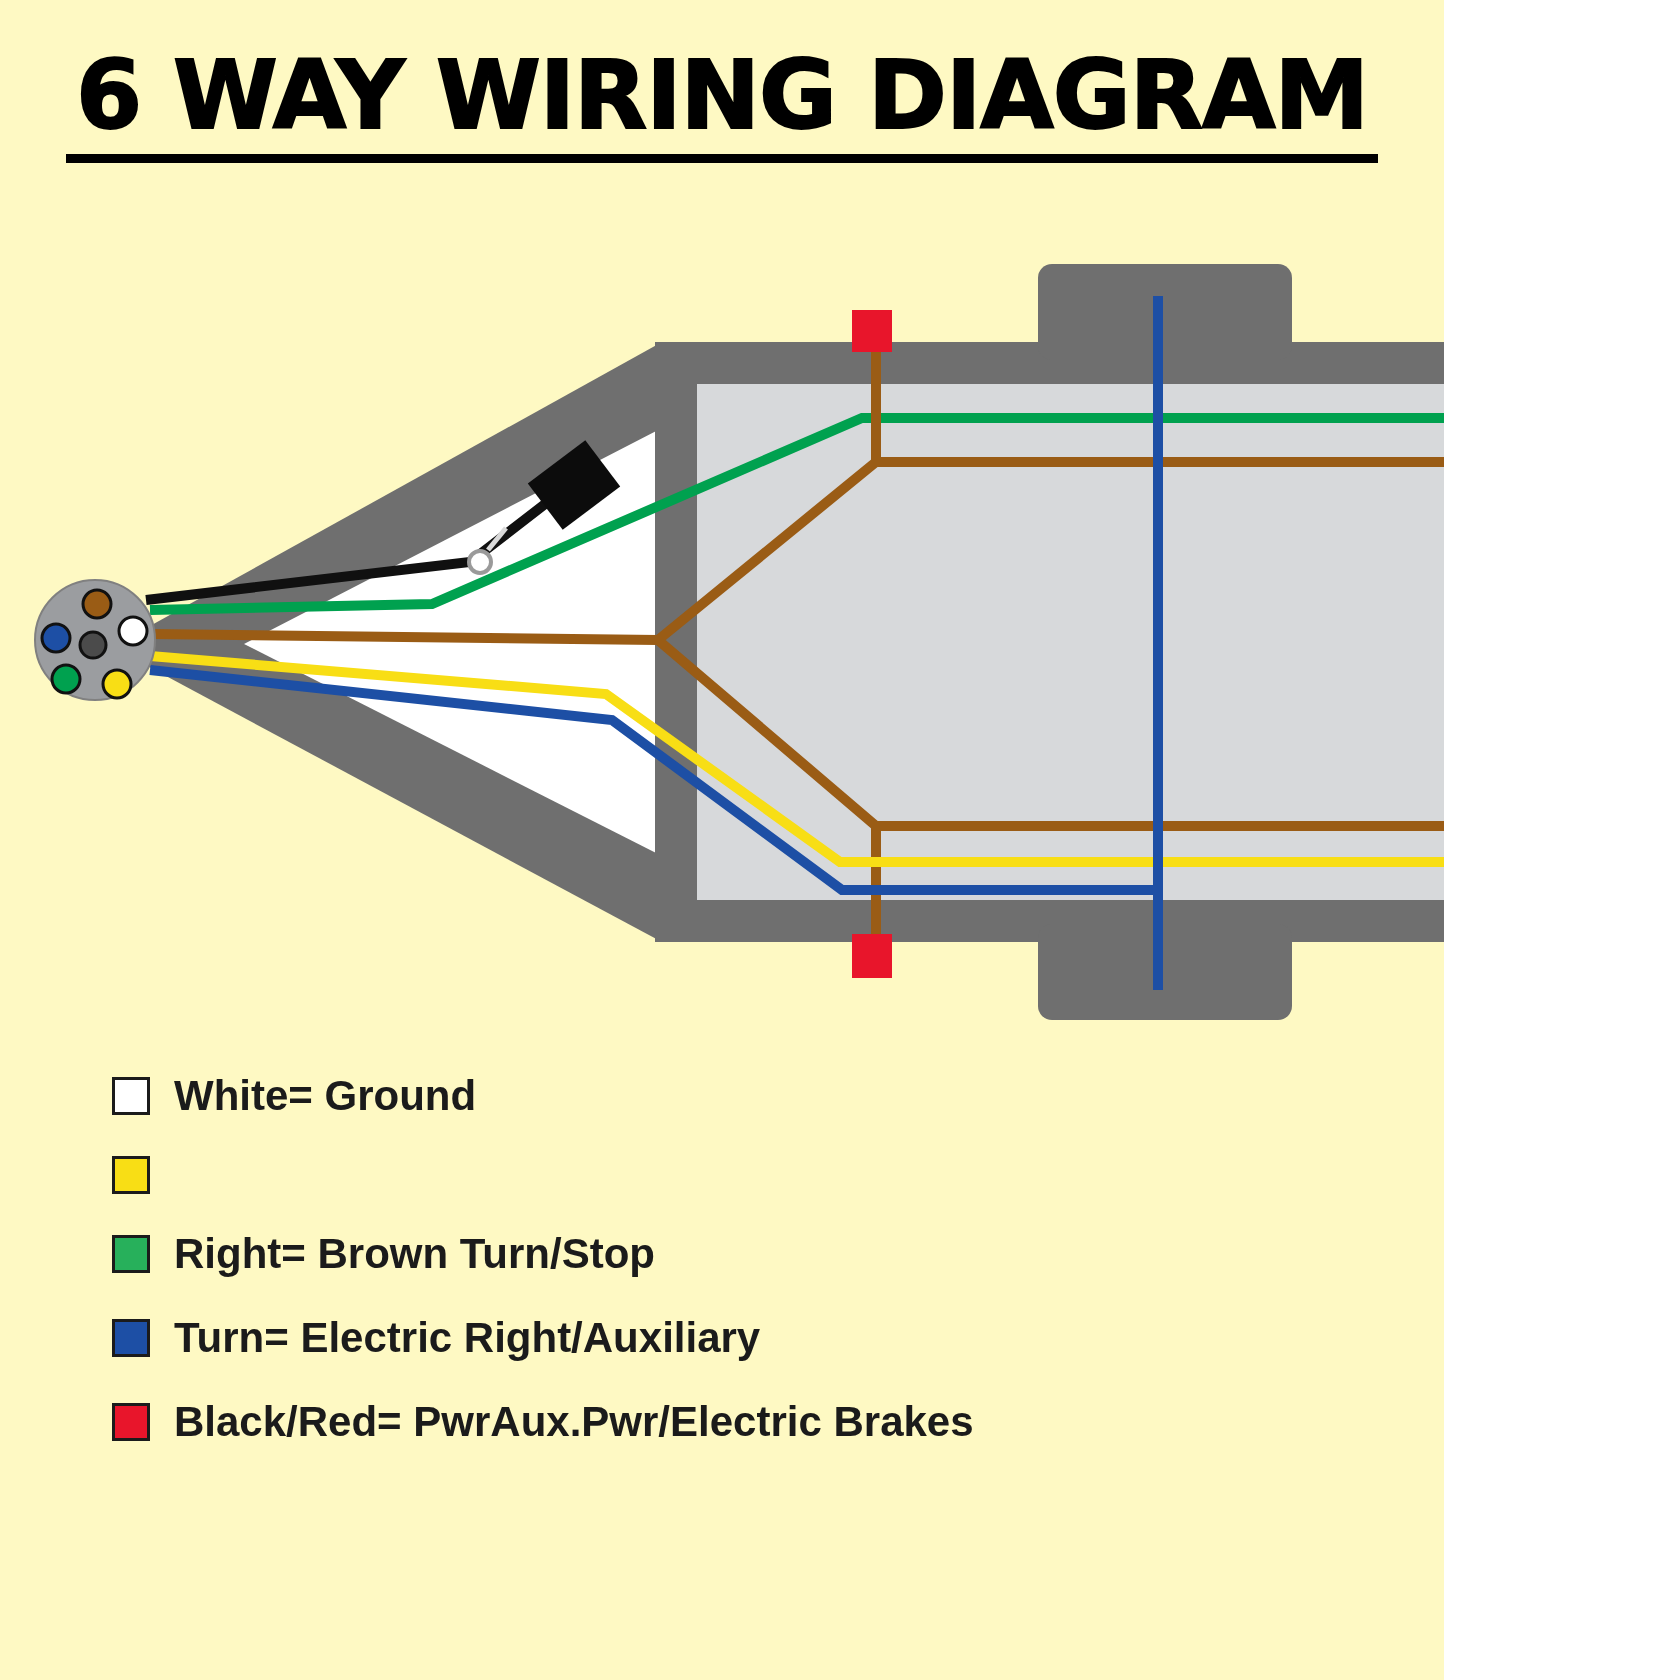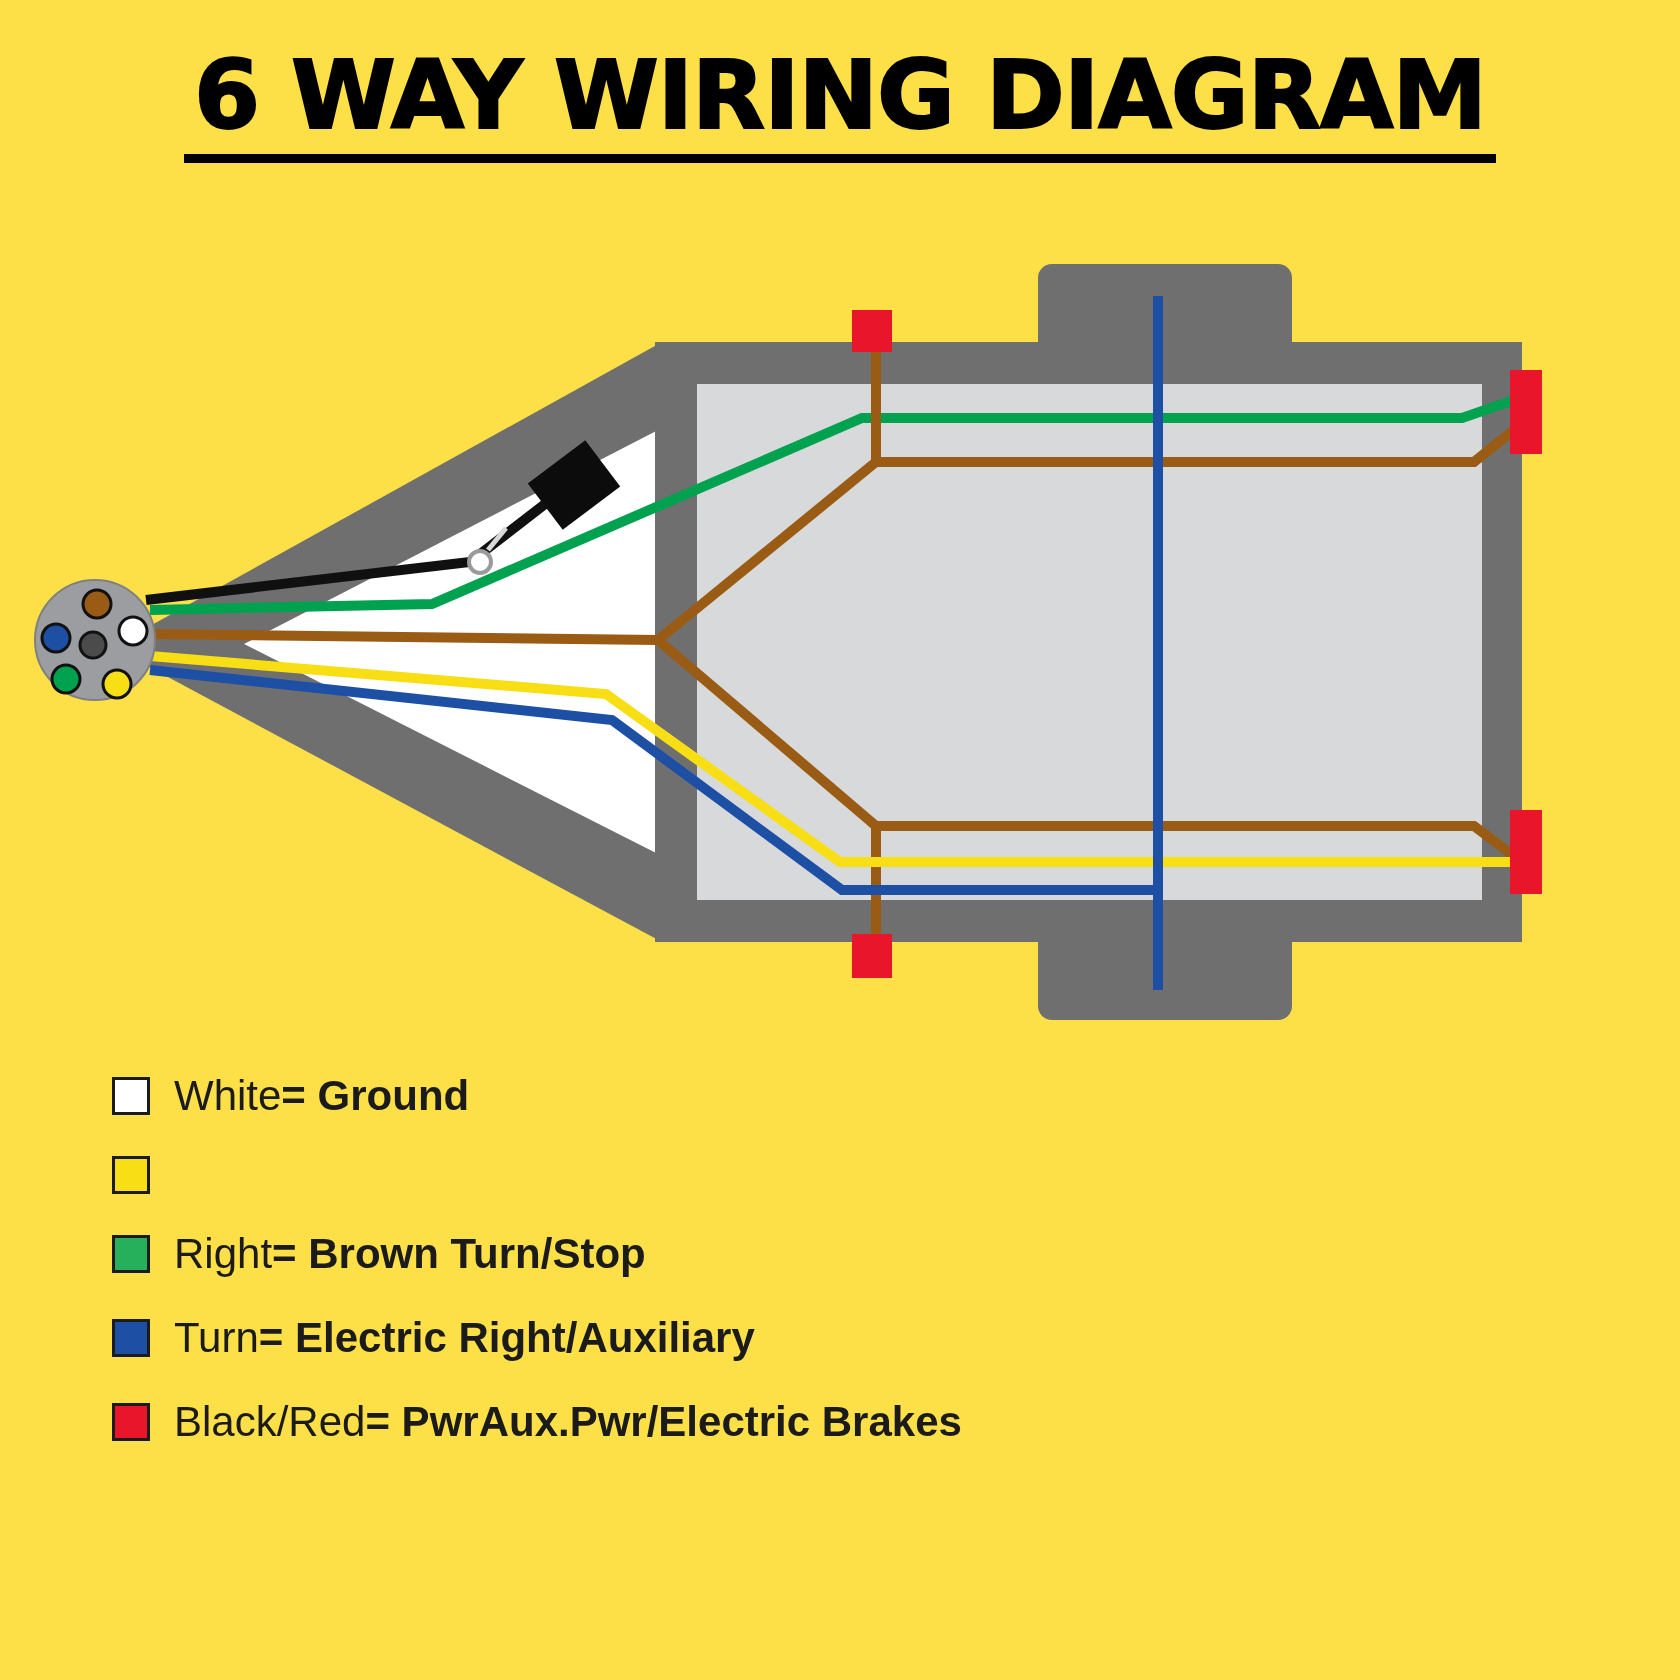--- a/index.html
+++ b/index.html
@@ -2,21 +2,21 @@
 <html><head>
 <meta charset="utf-8">
 <style>
   * { margin:0; padding:0; box-sizing:border-box; }
   html, body { background:#ffffff; }
   body {
     width:1680px; height:1680px;
     font-family:"Liberation Sans", sans-serif;
     position:relative;
   }
-  .page { position:relative; width:1680px; height:1680px; background:#fde047; overflow:hidden; }
+  .page { position:relative; width:1444px; height:1680px; background:#fef9c3; overflow:hidden; }
 
   .title-wrap { position:absolute; top:40px; left:0; width:100%; text-align:center; }
   .title {
     display:inline-block;
     font-family:"DejaVu Sans", "Liberation Sans", sans-serif;
     font-size:95px; font-weight:900; color:#000;
     letter-spacing:-1px;
     -webkit-text-stroke:2px #000;
     border-bottom:9px solid #000;
     padding:0 10px 4px 10px;
@@ -29,21 +29,21 @@
   }
   .wire { fill:none; stroke-width:10; stroke-linecap:butt; stroke-linejoin:miter; }
   .pin  { stroke:#111111; stroke-width:3; }
 
   .legend {
     position:absolute; left:112px; top:1072px;
     display:flex; flex-direction:column; gap:36px;
   }
   .legend-row { display:flex; align-items:center; gap:24px; font-size:42px; color:#1b1b1b; }
   .swatch { width:38px; height:38px; border:3px solid #1b1b1b; flex:none; display:inline-block; }
-  .legend-name { font-weight:400; }
+  .legend-name { font-weight:700; }
   .legend-desc { font-weight:700; }
 </style>
 </head>
 <body>
 
 <div class="page">
 
   <div class="title-wrap">
     <div class="title">6 WAY WIRING DIAGRAM</div>
   </div>

